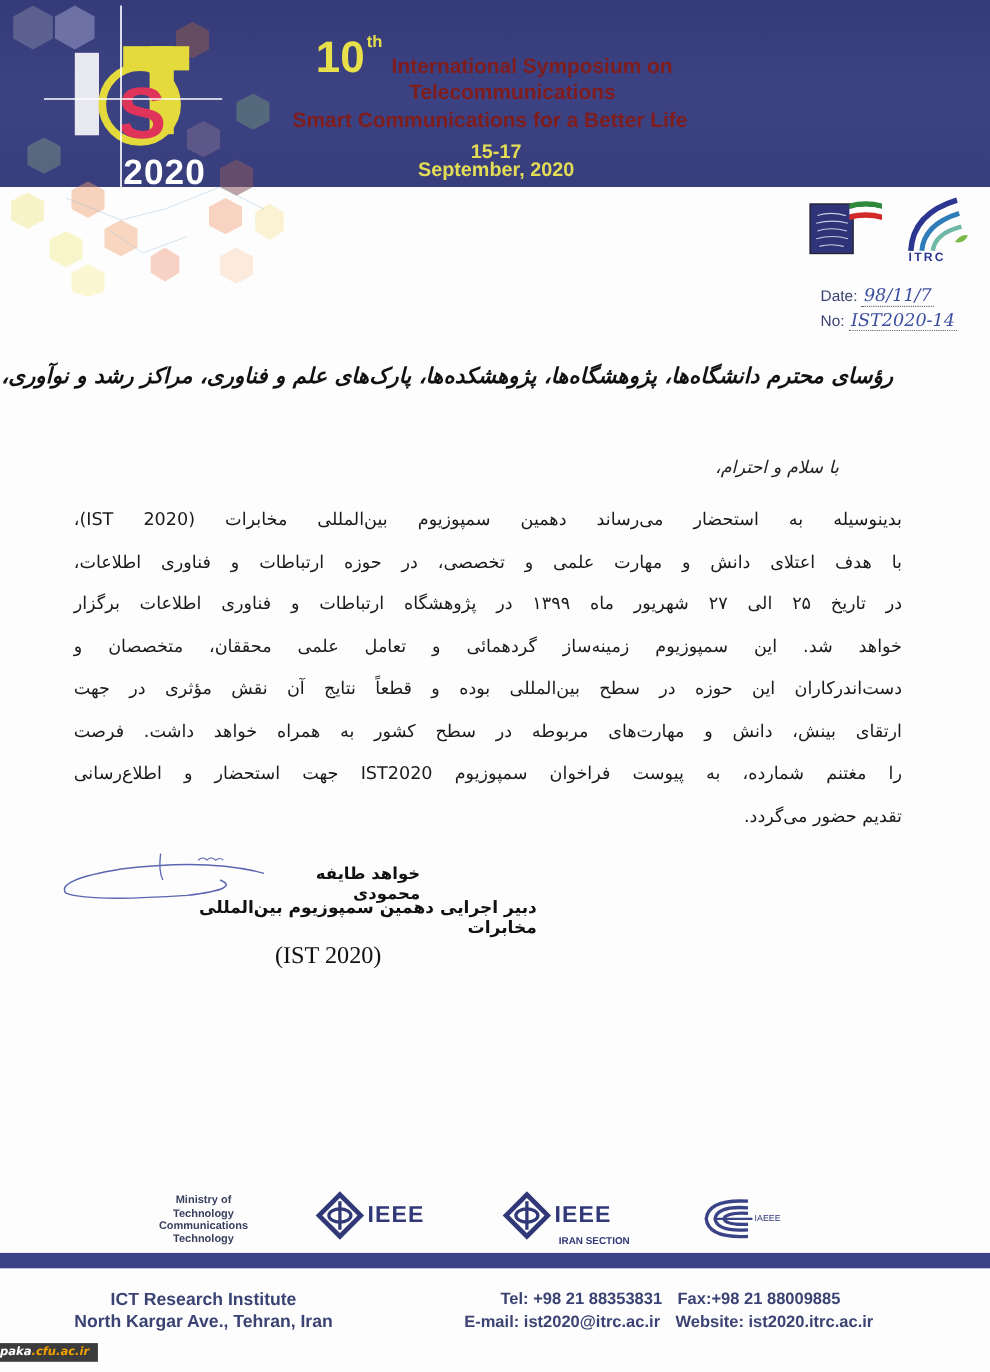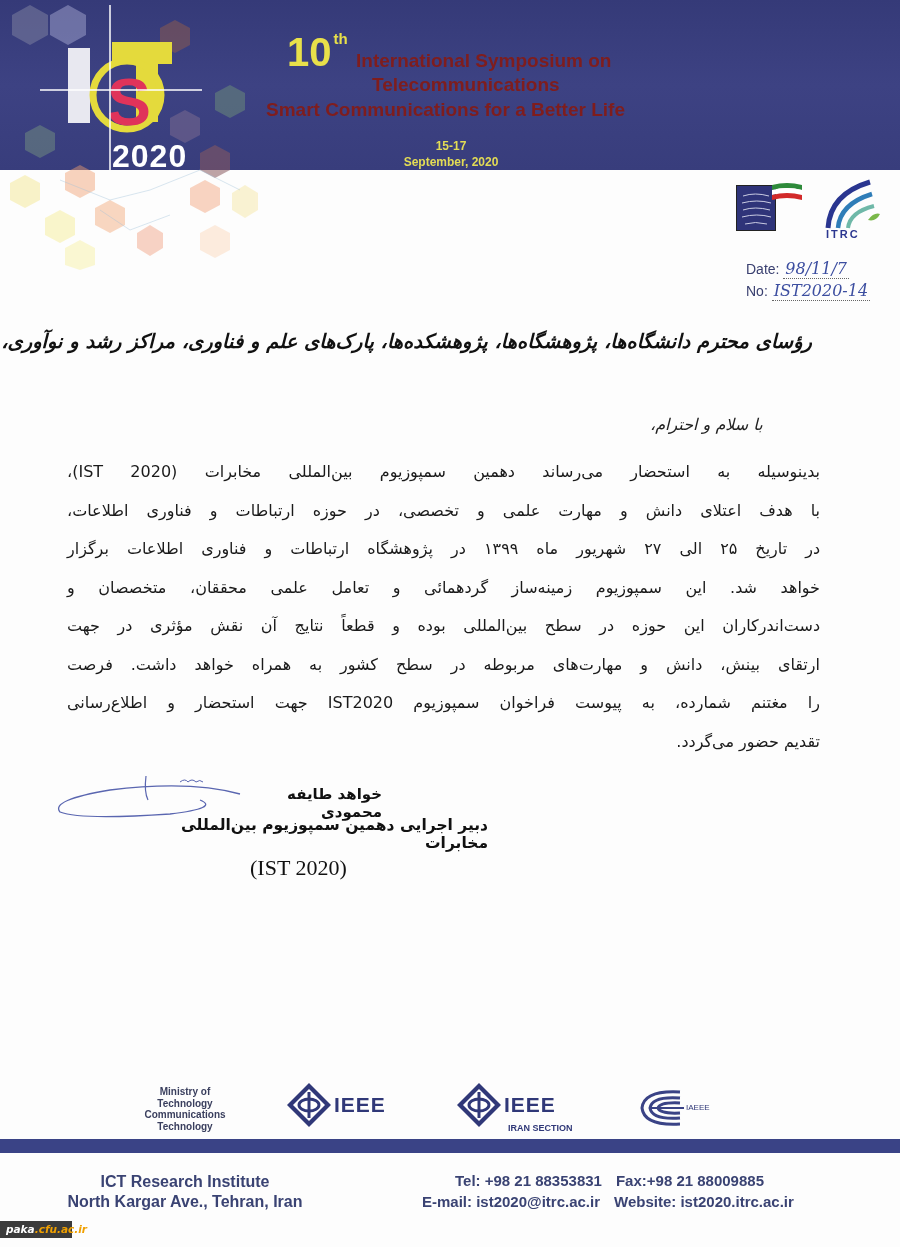--- a/index.html
+++ b/index.html
@@ -22,21 +22,21 @@
     }
     .ordinal sup { font-size: 15px; vertical-align: 22px; margin-left: 2px; }
     .title-line {
       position: absolute; font-weight: bold; color: #7f1d1d; font-size: 19px; white-space: nowrap;
     }
     .tl1 { left: 356px; top: 50px; }
     .tl2 { left: 372px; top: 74px; }
     .tl3 { left: 266px; top: 99px; }
     .dates {
       position: absolute; left: 378px; top: 130px; width: 146px; text-align: center;
-      color: #e3dc55; font-weight: bold; font-size: 12px; line-height: 16px; margin-top: 8px;
+      color: #e3dc55; font-weight: bold; font-size: 18px; line-height: 16px;
     }
 
     
     .ministry-logo {
       position: absolute; left: 736px; top: 185px; width: 40px; height: 46px; background: #2f3479;
       border: 1px solid #222;
     }
     .ministry-flag { position: absolute; left: 772px; top: 181px; width: 30px; height: 22px; }
     .itrc-logo { position: absolute; left: 820px; top: 176px; width: 64px; height: 62px; }
     .itrc-text {
@@ -104,23 +104,23 @@
       position: absolute; left: 60px; top: 1172px; width: 250px; text-align: center;
       font-weight: bold; color: #3a4373; font-size: 16px; line-height: 20px;
     }
     .footer-right {
       position: absolute; left: 422px; top: 1170px; font-weight: bold; color: #3a4373; font-size: 15px;
       line-height: 21px; white-space: nowrap;
     }
     .footer-right span { margin-right: 14px; }
 
     .watermark {
-      position: absolute; left: 0; top: 1221px; width: 72px; height: 17px; background: #3b3b3b;
+      position: absolute; left: 0; top: 1221px; width: 89px; height: 17px; background: #3b3b3b;
       font-family: "DejaVu Sans", sans-serif; font-weight: bold; font-style: italic; font-size: 10.5px;
-      color: #fff; padding-left: 6px; line-height: 17px;
+      color: #fff; padding-left: 0; line-height: 17px;
     }
     .watermark .wm-accent { color: #f0a000; }
   </style>
 </head>
 <body>
 
 <div class="banner"></div>
 
 <svg class="hex-deco" viewBox="0 0 260 270">
   <g opacity="0.55">

